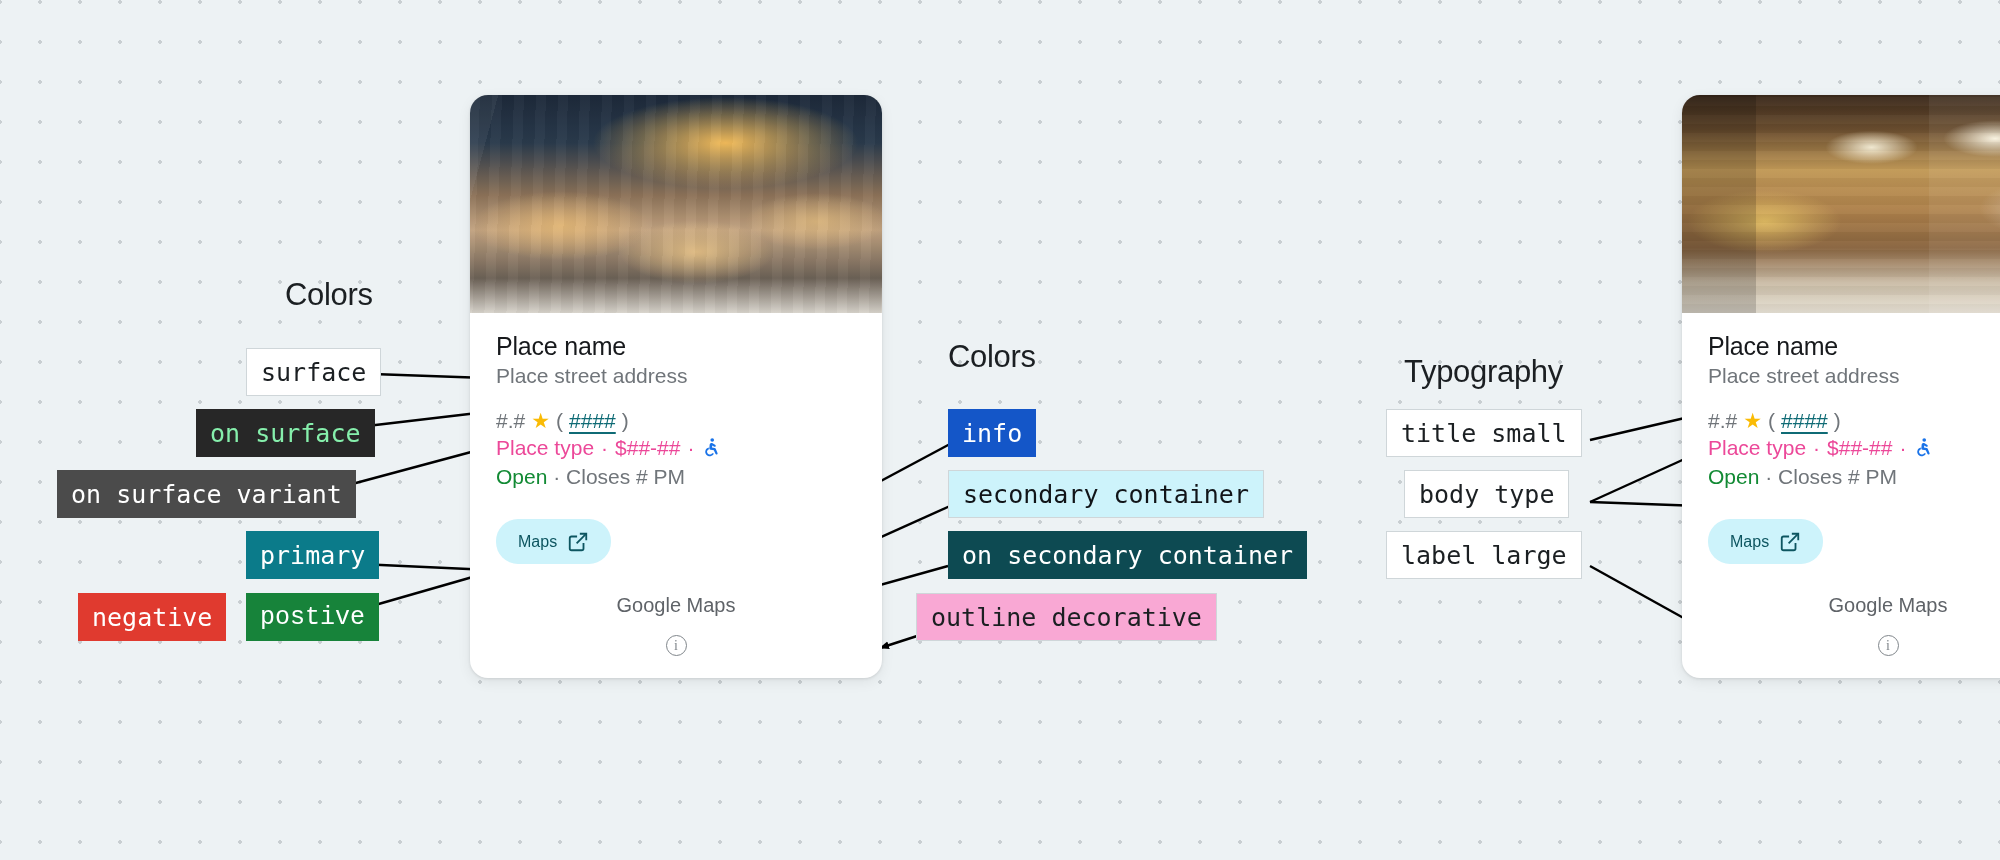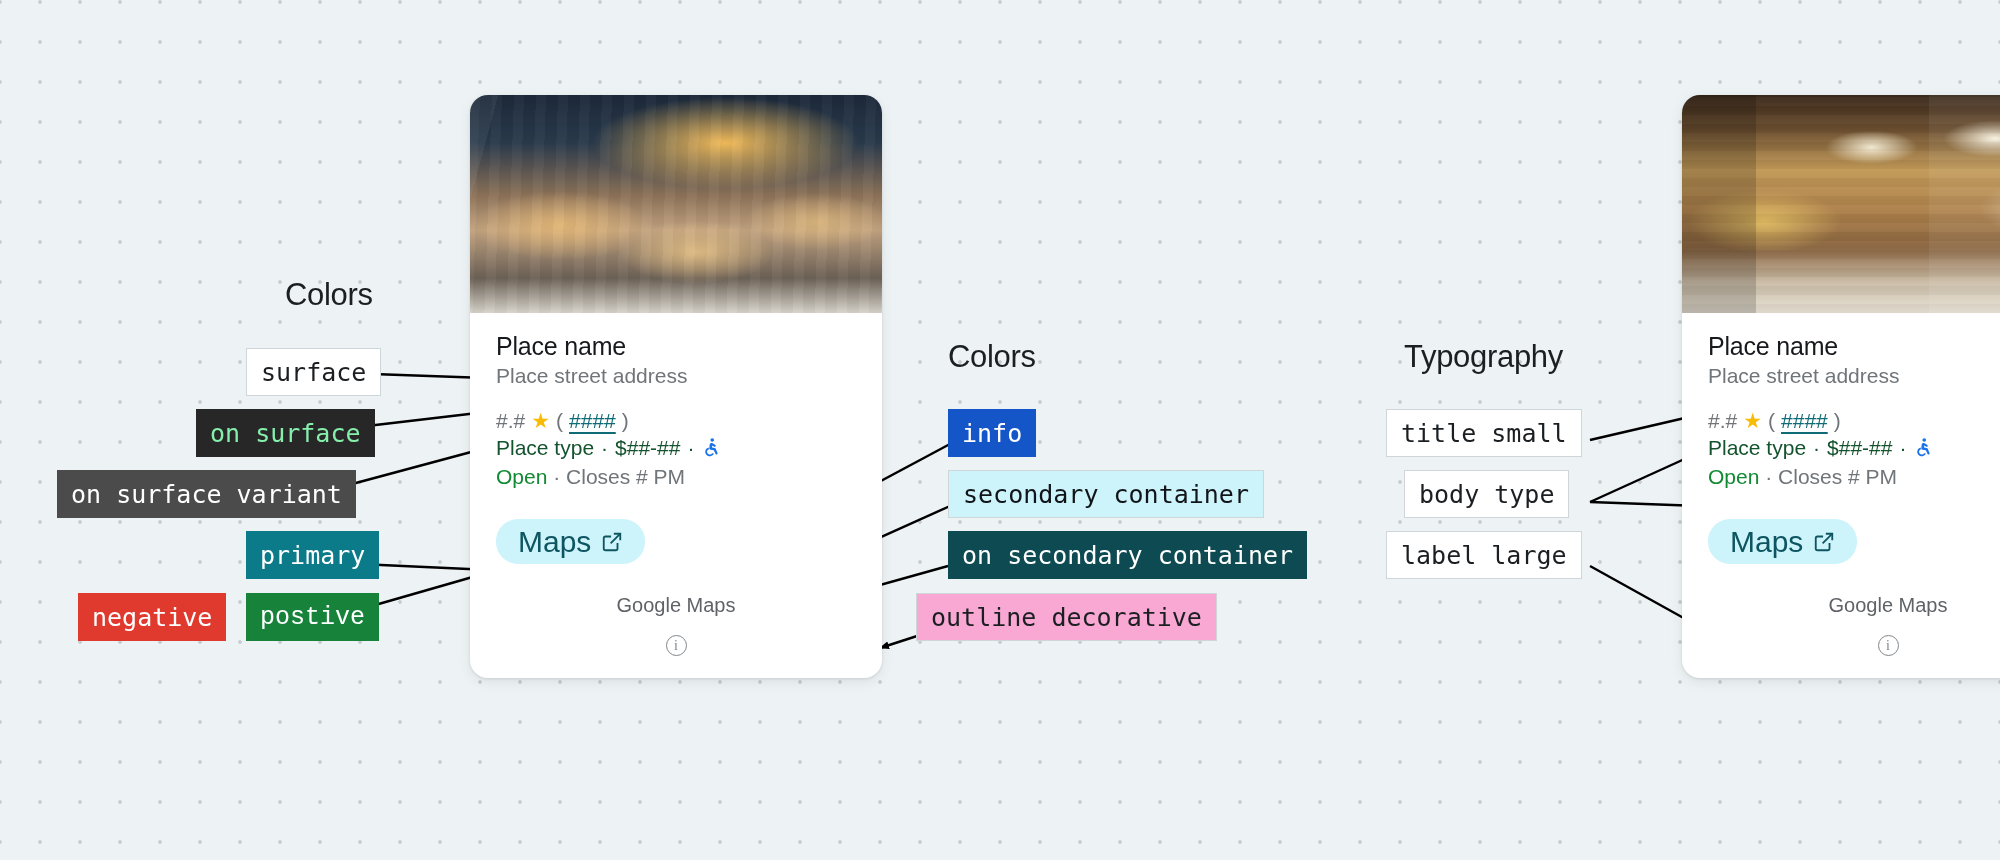--- a/index.html
+++ b/index.html
@@ -94,21 +94,21 @@
   .star { color: #fabb05; font-size: 21px; line-height: 1; }
   .review-count {
     color: #0f6b75;
     text-decoration: underline;
     text-underline-offset: 4px;
     text-decoration-thickness: 2px;
   }
   .paren { color: #70757a; }
   .meta-row {
     font-size: 21px;
-    color: #14532d;
+    color: #ec4899;
     display: flex;
     align-items: center;
     gap: 7px;
     white-space: nowrap;
     line-height: 1.4;
   }
   .hours-row {
     font-size: 21px;
     color: #70757a;
     white-space: nowrap;
@@ -122,21 +122,21 @@
     display: inline-flex;
     align-items: center;
     gap: 10px;
     background: #cdf3fb;
     color: #0d5560;
     border: none;
     border-radius: 22px;
     height: 45px;
     padding: 0 22px;
     font-family: "Liberation Sans", sans-serif;
-    font-size: 30px;
+    font-size: 16px;
     cursor: pointer;
   }
   .maps-btn svg { display:block; }
 
   .card-footer {
     margin-top: 30px;
     padding: 0 26px 22px 26px;
     display: flex;
     align-items: center;
     gap: 18px;
@@ -313,21 +313,21 @@
     </button>
   </div>
   <div class="card-footer">
     <span class="gm-text">Google Maps</span>
     <span class="info-circle">i</span>
   </div>
 </div>
 
 <div class="section-title" style="left:285px; top:277px;">Colors</div>
 <div class="section-title" style="left:948px; top:339px;">Colors</div>
-<div class="section-title" style="left:1404px; top:339px;">Typography</div>
+<div class="section-title" style="left:1404px; top:354px;">Typography</div>
 
 <div class="chip bordered" style="left:246px; top:348px; background:#ffffff; color:#1b1f22;">
   <span>surface</span>
 </div>
 <div class="chip" style="left:196px; top:409px; background:#272727; color:#86efac;">
   <span>on surface</span>
 </div>
 <div class="chip" style="left:57px; top:470px; background:#4b4b4b; color:#ffffff;">
   <span>on surface variant</span>
 </div>

